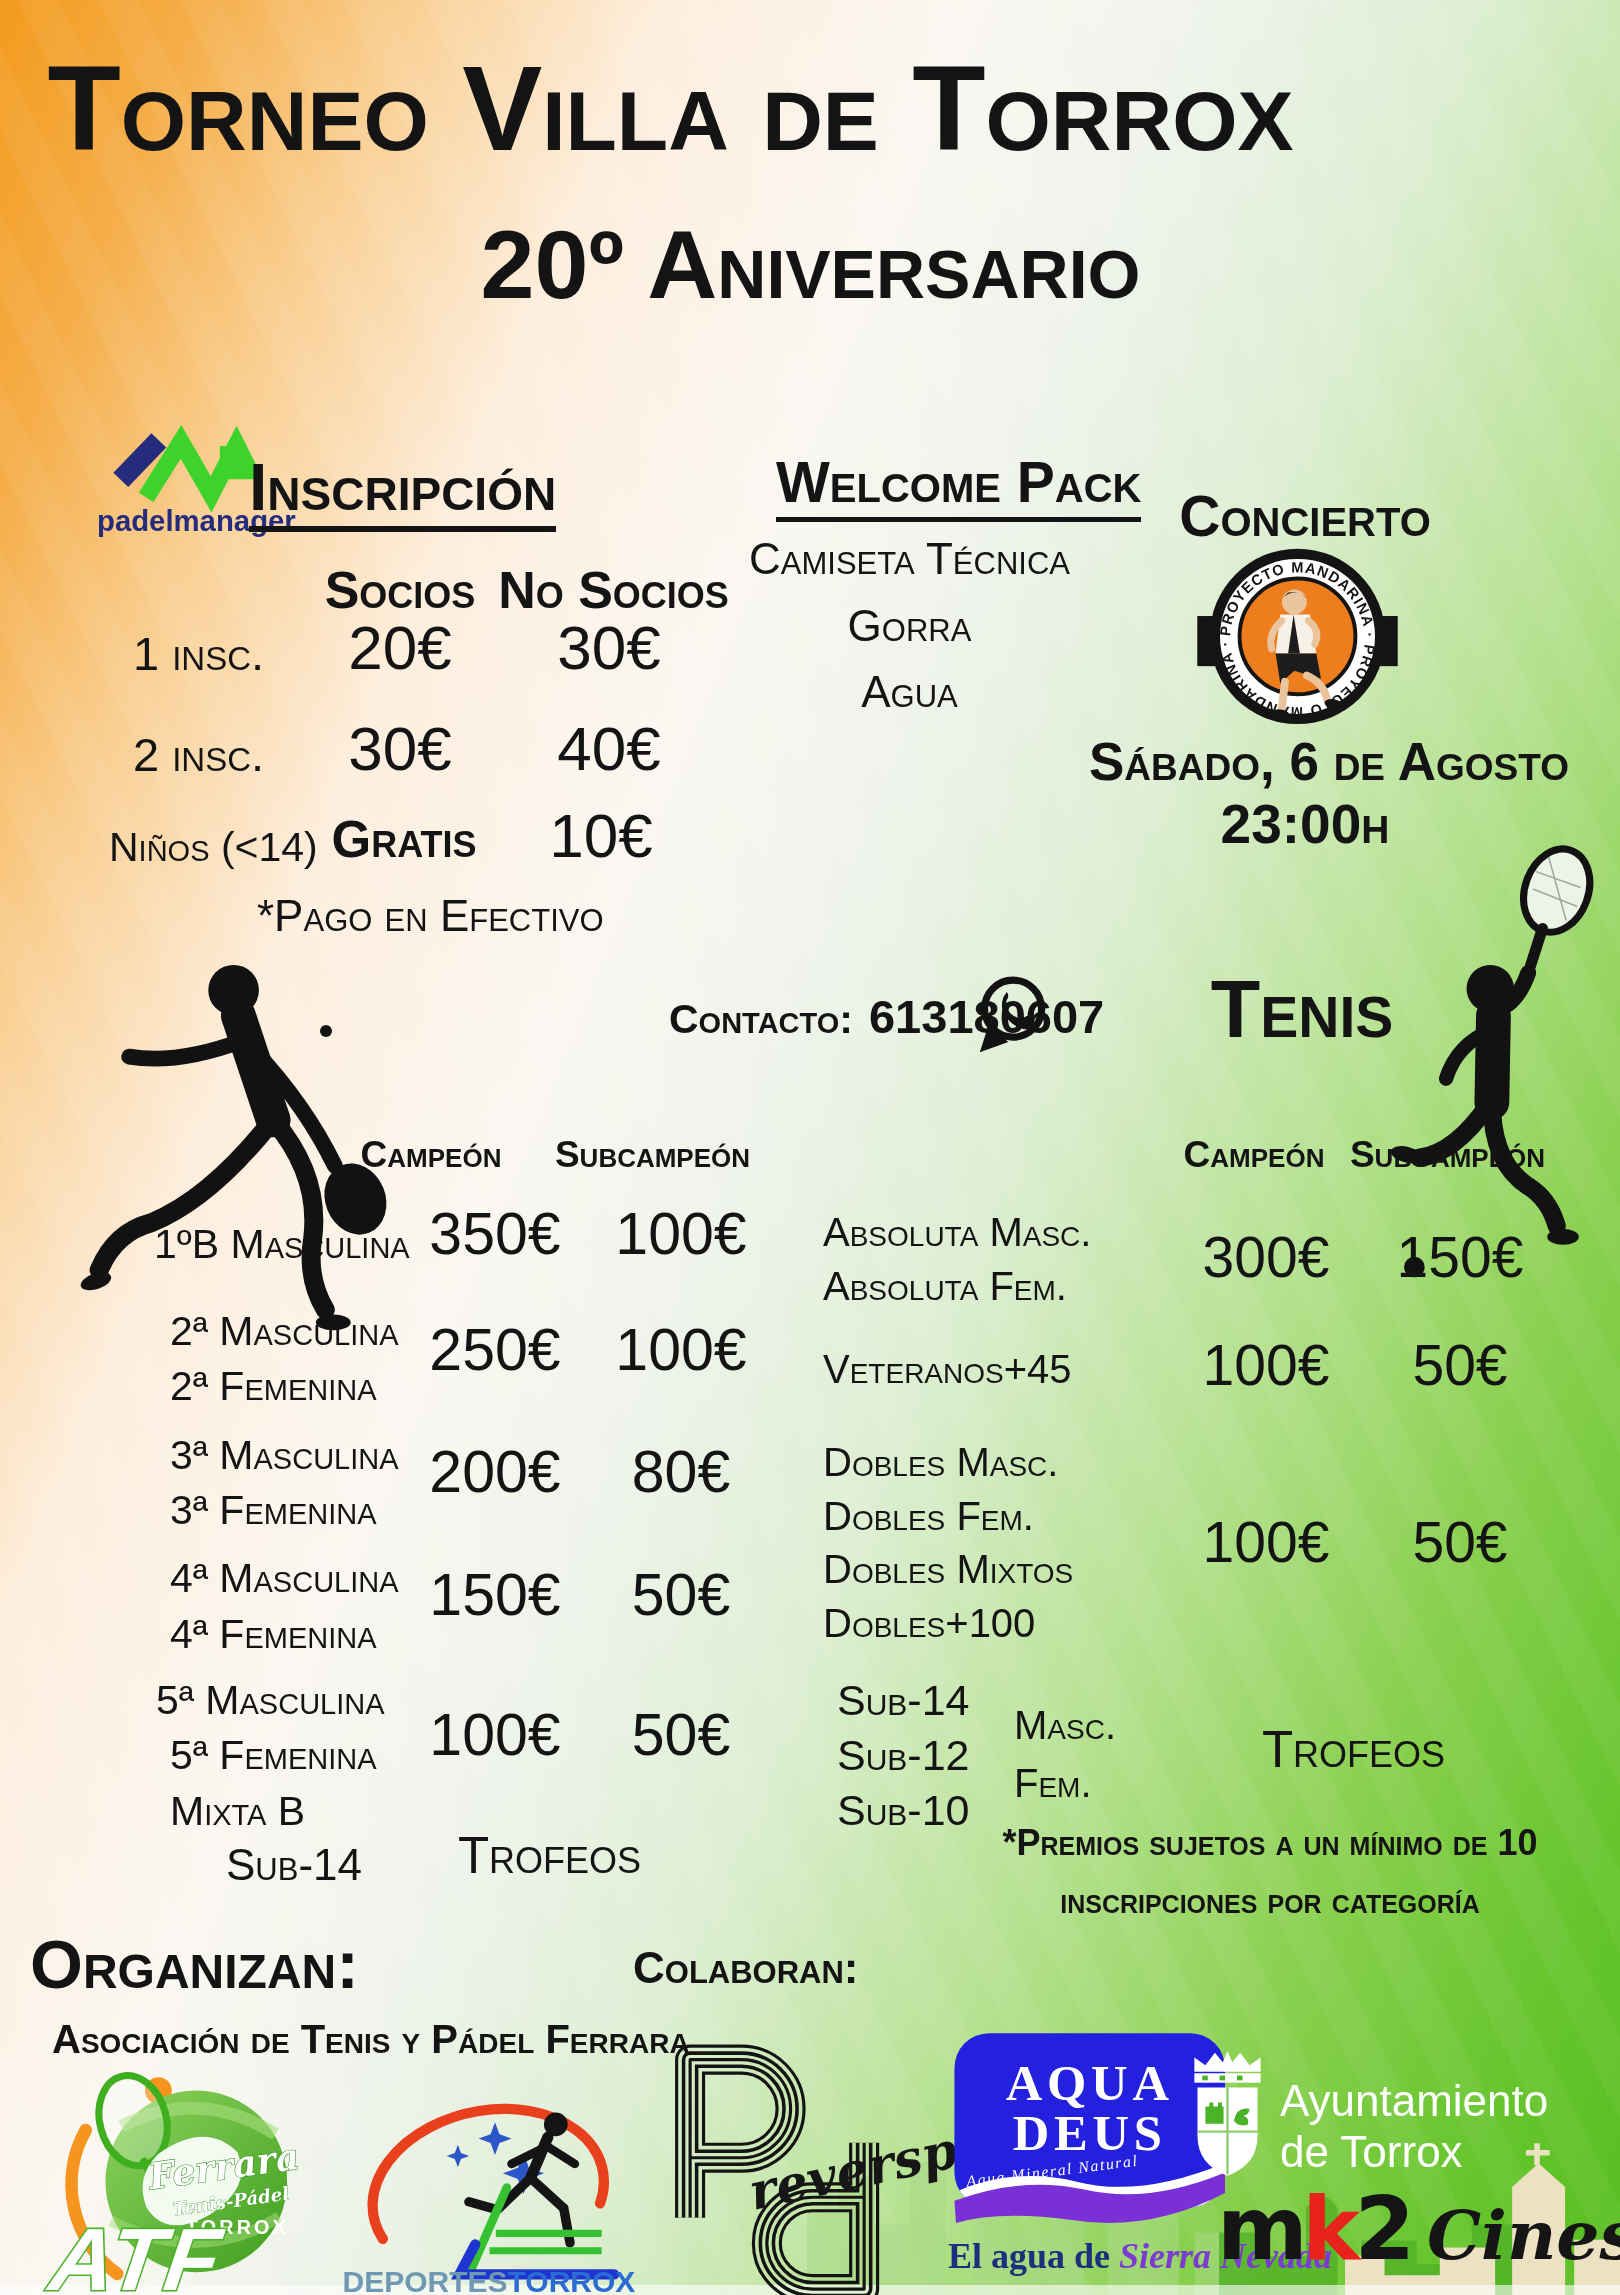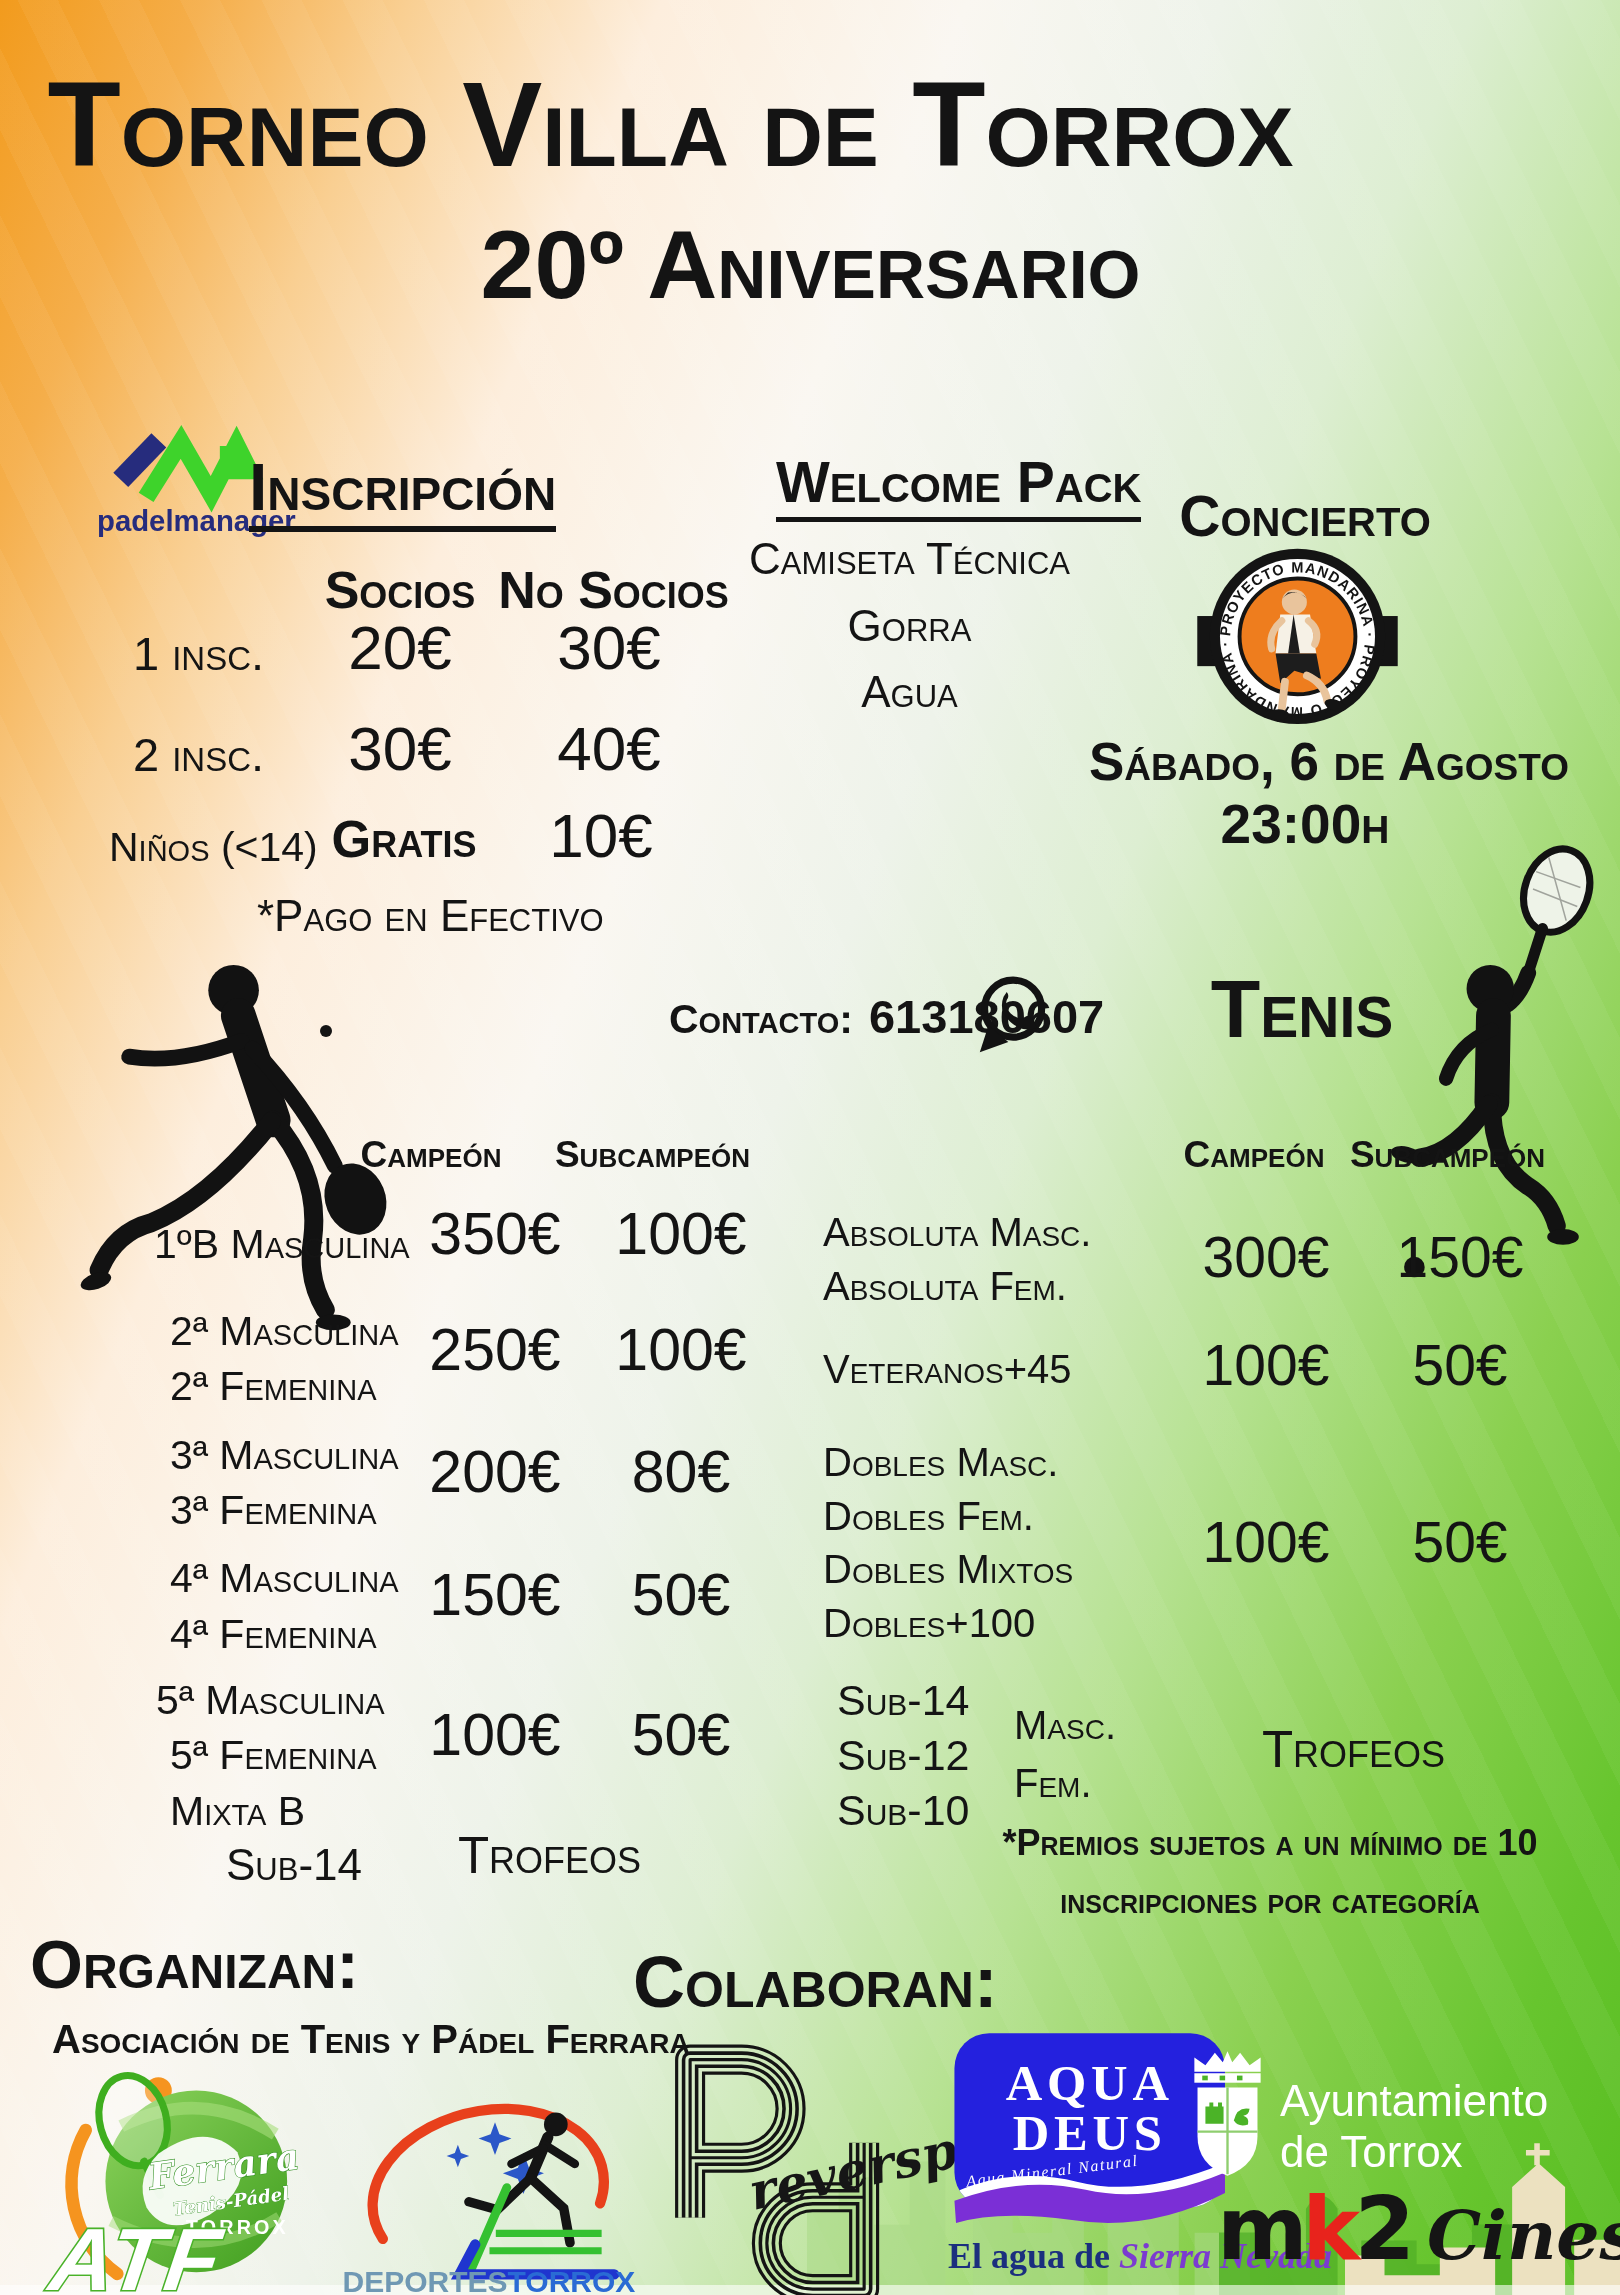--- a/index.html
+++ b/index.html
@@ -19,21 +19,21 @@
   .b{font-weight:bold;}
   .u{display:inline-block;border-bottom:6.3px solid #141414;padding-bottom:4.7px;}
   .price{font-weight:400;}
   svg{position:absolute;overflow:visible;}
 </style>
 </head>
 <body>
 
 <div class="poster">
 
-  <div class="t b ctr" style="left:0;top:62px;width:1341px;font-size:120px;">Torneo Villa de Torrox</div>
+  <div class="t b ctr" style="left:0;top:46px;width:1341px;font-size:120px;">Torneo Villa de Torrox</div>
   <div class="t b ctr" style="left:0;top:215px;width:1621px;font-size:97px;">20º Aniversario</div>
 
   <svg style="left:97px;top:434px;" width="214" height="107" viewBox="0 0 270 135">
     <line x1="30" y1="58" x2="78" y2="8" stroke="#262c7d" stroke-width="26"></line>
     <path d="M62 80 L106 10 L144 76 L176 14 L192 46 L166 46 L166 26 L182 26" fill="none" stroke="#3ed32b" stroke-width="22" stroke-linejoin="miter"></path>
     <text x="0" y="122" font-family="Liberation Sans, sans-serif" font-size="37" font-weight="bold" fill="#262c7d">padelmanager</text>
   </svg>
 
   <div class="t b" style="left:249px;top:453px;font-size:66px;"><span class="u">Inscripción</span></div>
 
@@ -253,21 +253,21 @@
       <path d="M242 128 L284 166 L292 210" stroke-width="12"></path>
       <path d="M242 128 L200 168 L164 158" stroke-width="12"></path>
     </g>
     <path d="M212 140 L164 250" stroke="#35c131" stroke-width="11" stroke-linecap="round"></path>
     <line x1="198" y1="198" x2="332" y2="198" stroke="#35c131" stroke-width="9"></line>
     <line x1="190" y1="220" x2="332" y2="220" stroke="#35c131" stroke-width="9"></line>
     <path d="M172 212 L152 250 L348 250" fill="none" stroke="#1f35cf" stroke-width="13" stroke-linecap="round"></path>
     <text x="4" y="272" font-family="Liberation Sans, sans-serif" font-size="38" letter-spacing="0"><tspan fill="#6f98b4" font-weight="600">DEPORTES</tspan><tspan fill="#2a6bd4" font-weight="bold">TORROX</tspan></text>
   </svg>
 
-  <div class="t b" style="left:633px;top:1945px;font-size:72px;">Colaboran:</div>
+  <div class="t b" style="left:633px;top:1945px;font-size:44px;">Colaboran:</div>
 
   <svg style="left:611px;top:2024px;" width="443" height="273" viewBox="0 0 560 345">
     <defs>
       <path id="rpP" d="M100 245 V45 H165 A62 62 0 0 1 165 169 H100"></path>
       <path id="rpD" d="M320 150 V335 H255 A58 58 0 0 1 255 219 H320"></path>
       <mask id="rpm">
         <rect x="-20" y="-20" width="600" height="400" fill="#fff"></rect>
         <use href="#rpP" stroke="#000" stroke-width="30" fill="none" stroke-linejoin="round"></use>
         <use href="#rpP" stroke="#fff" stroke-width="21" fill="none" stroke-linejoin="round"></use>
         <use href="#rpP" stroke="#000" stroke-width="12" fill="none" stroke-linejoin="round"></use>

